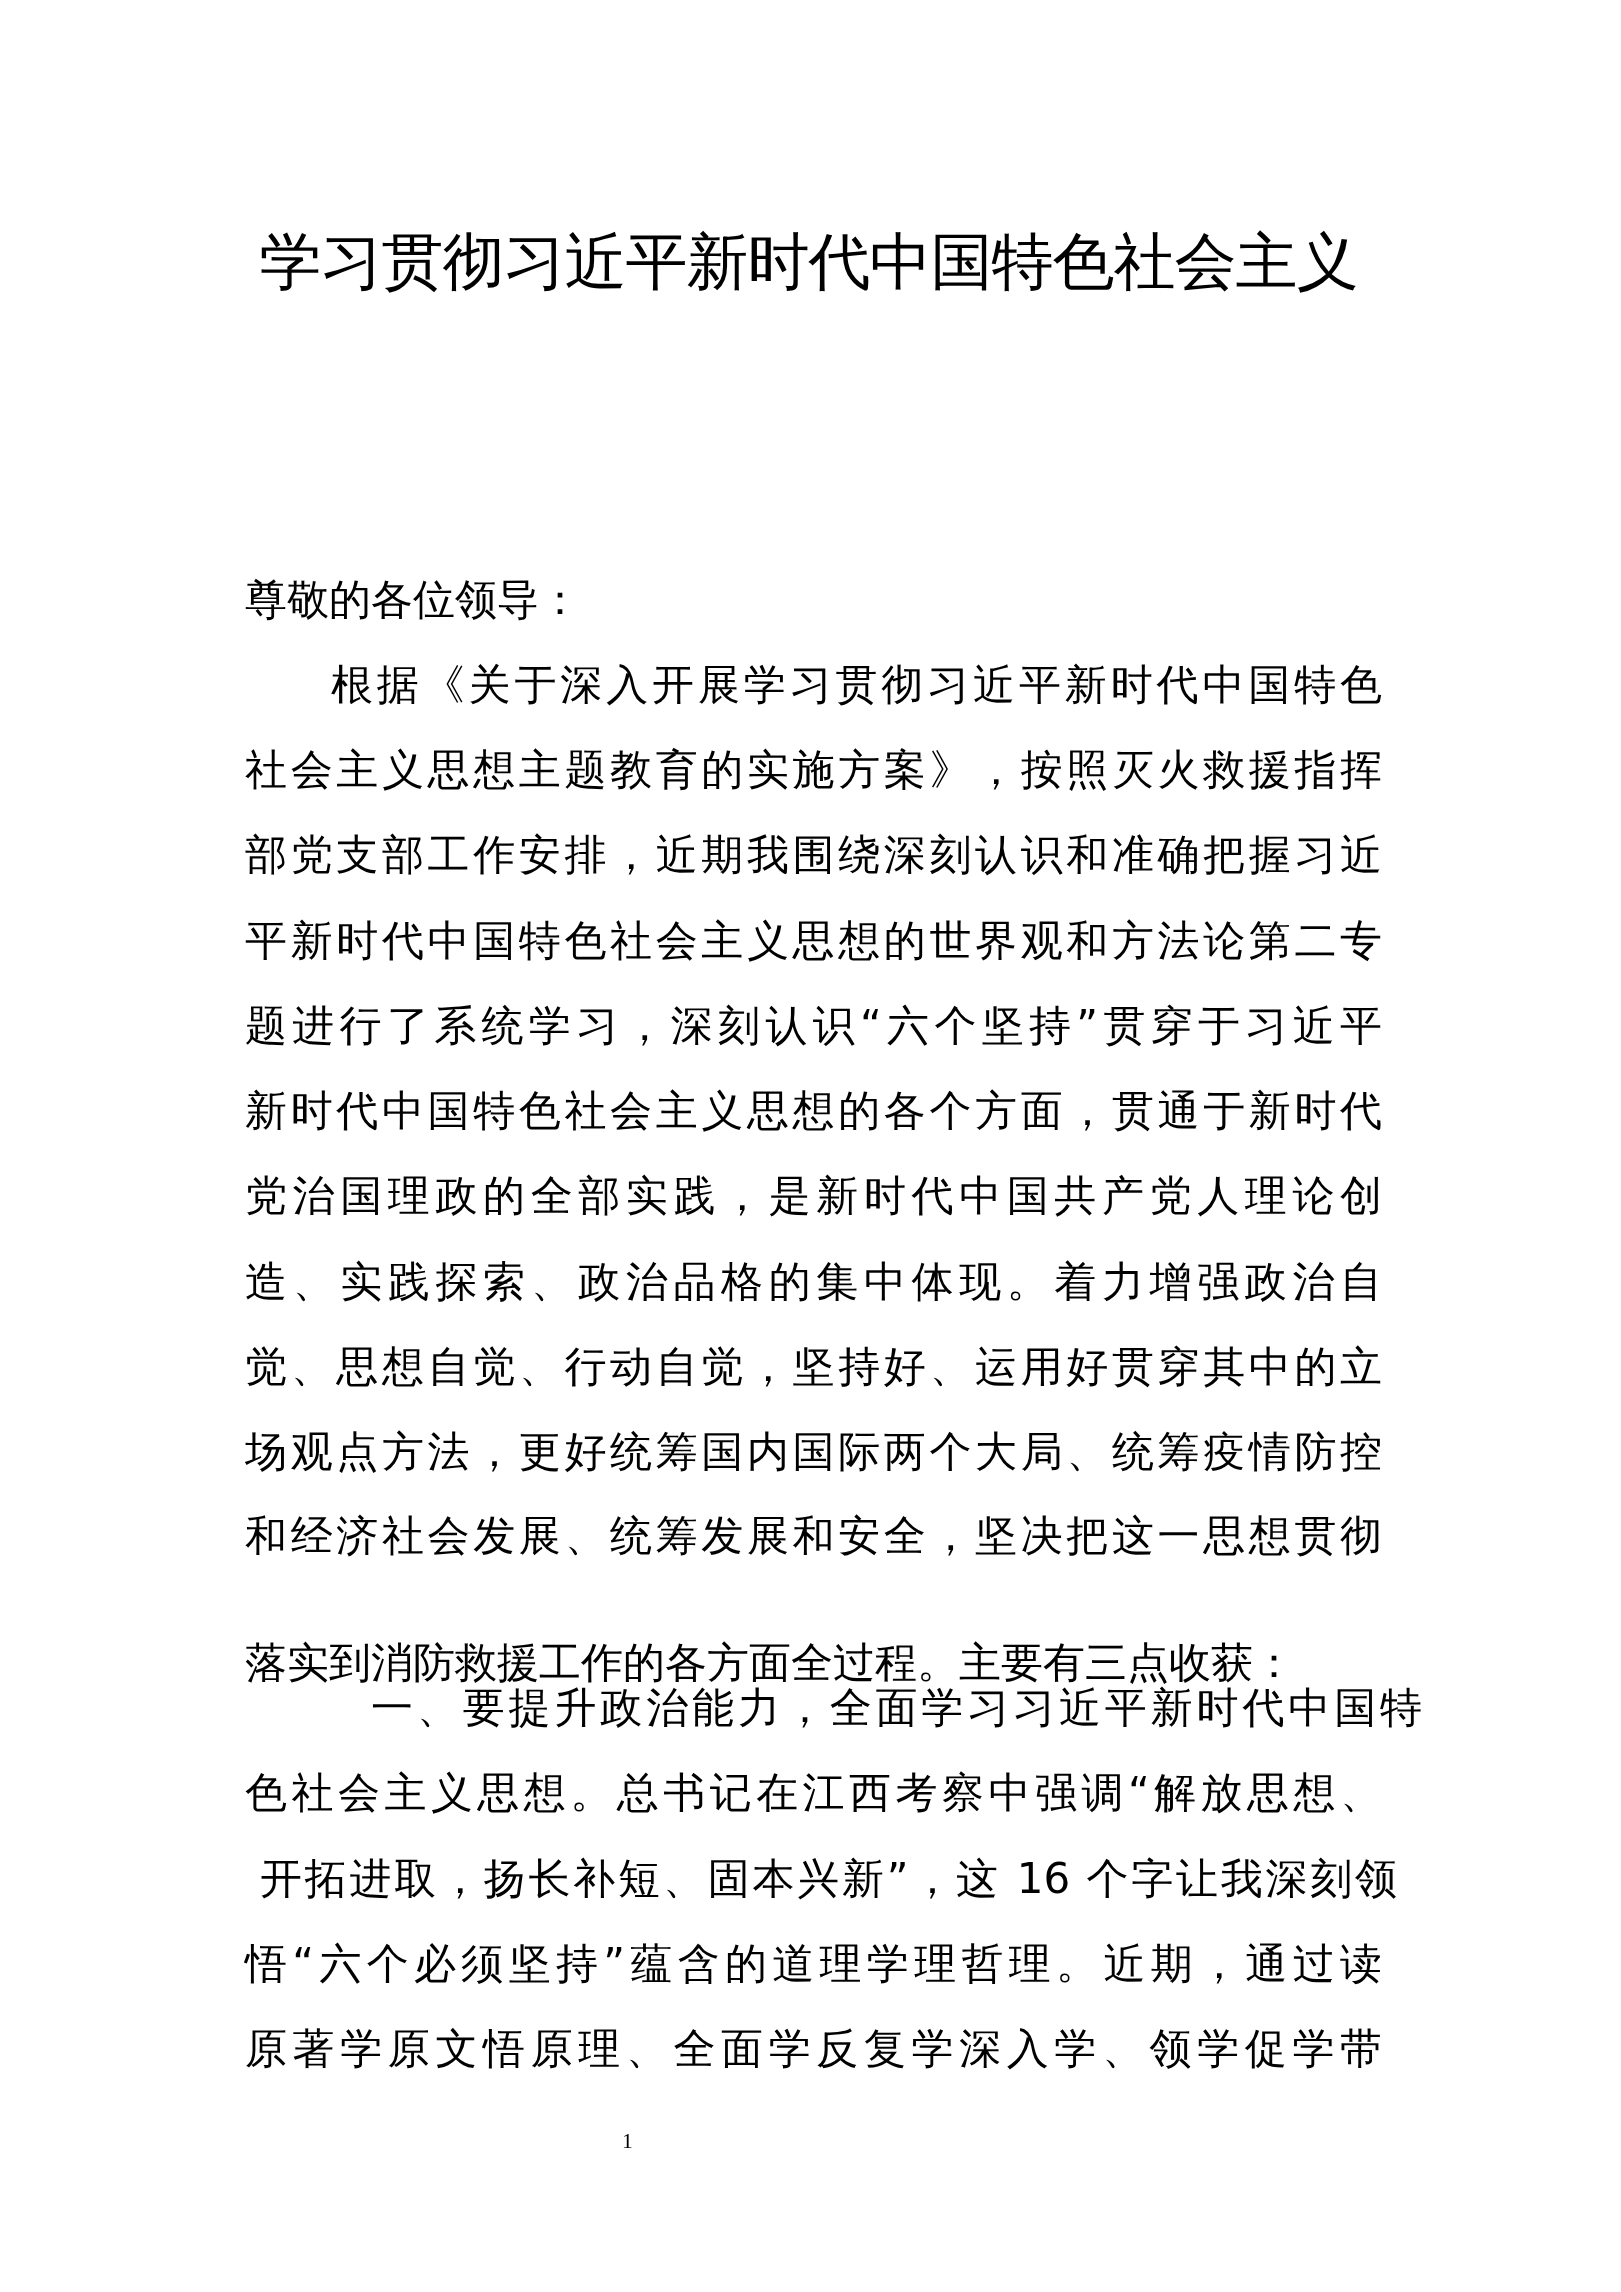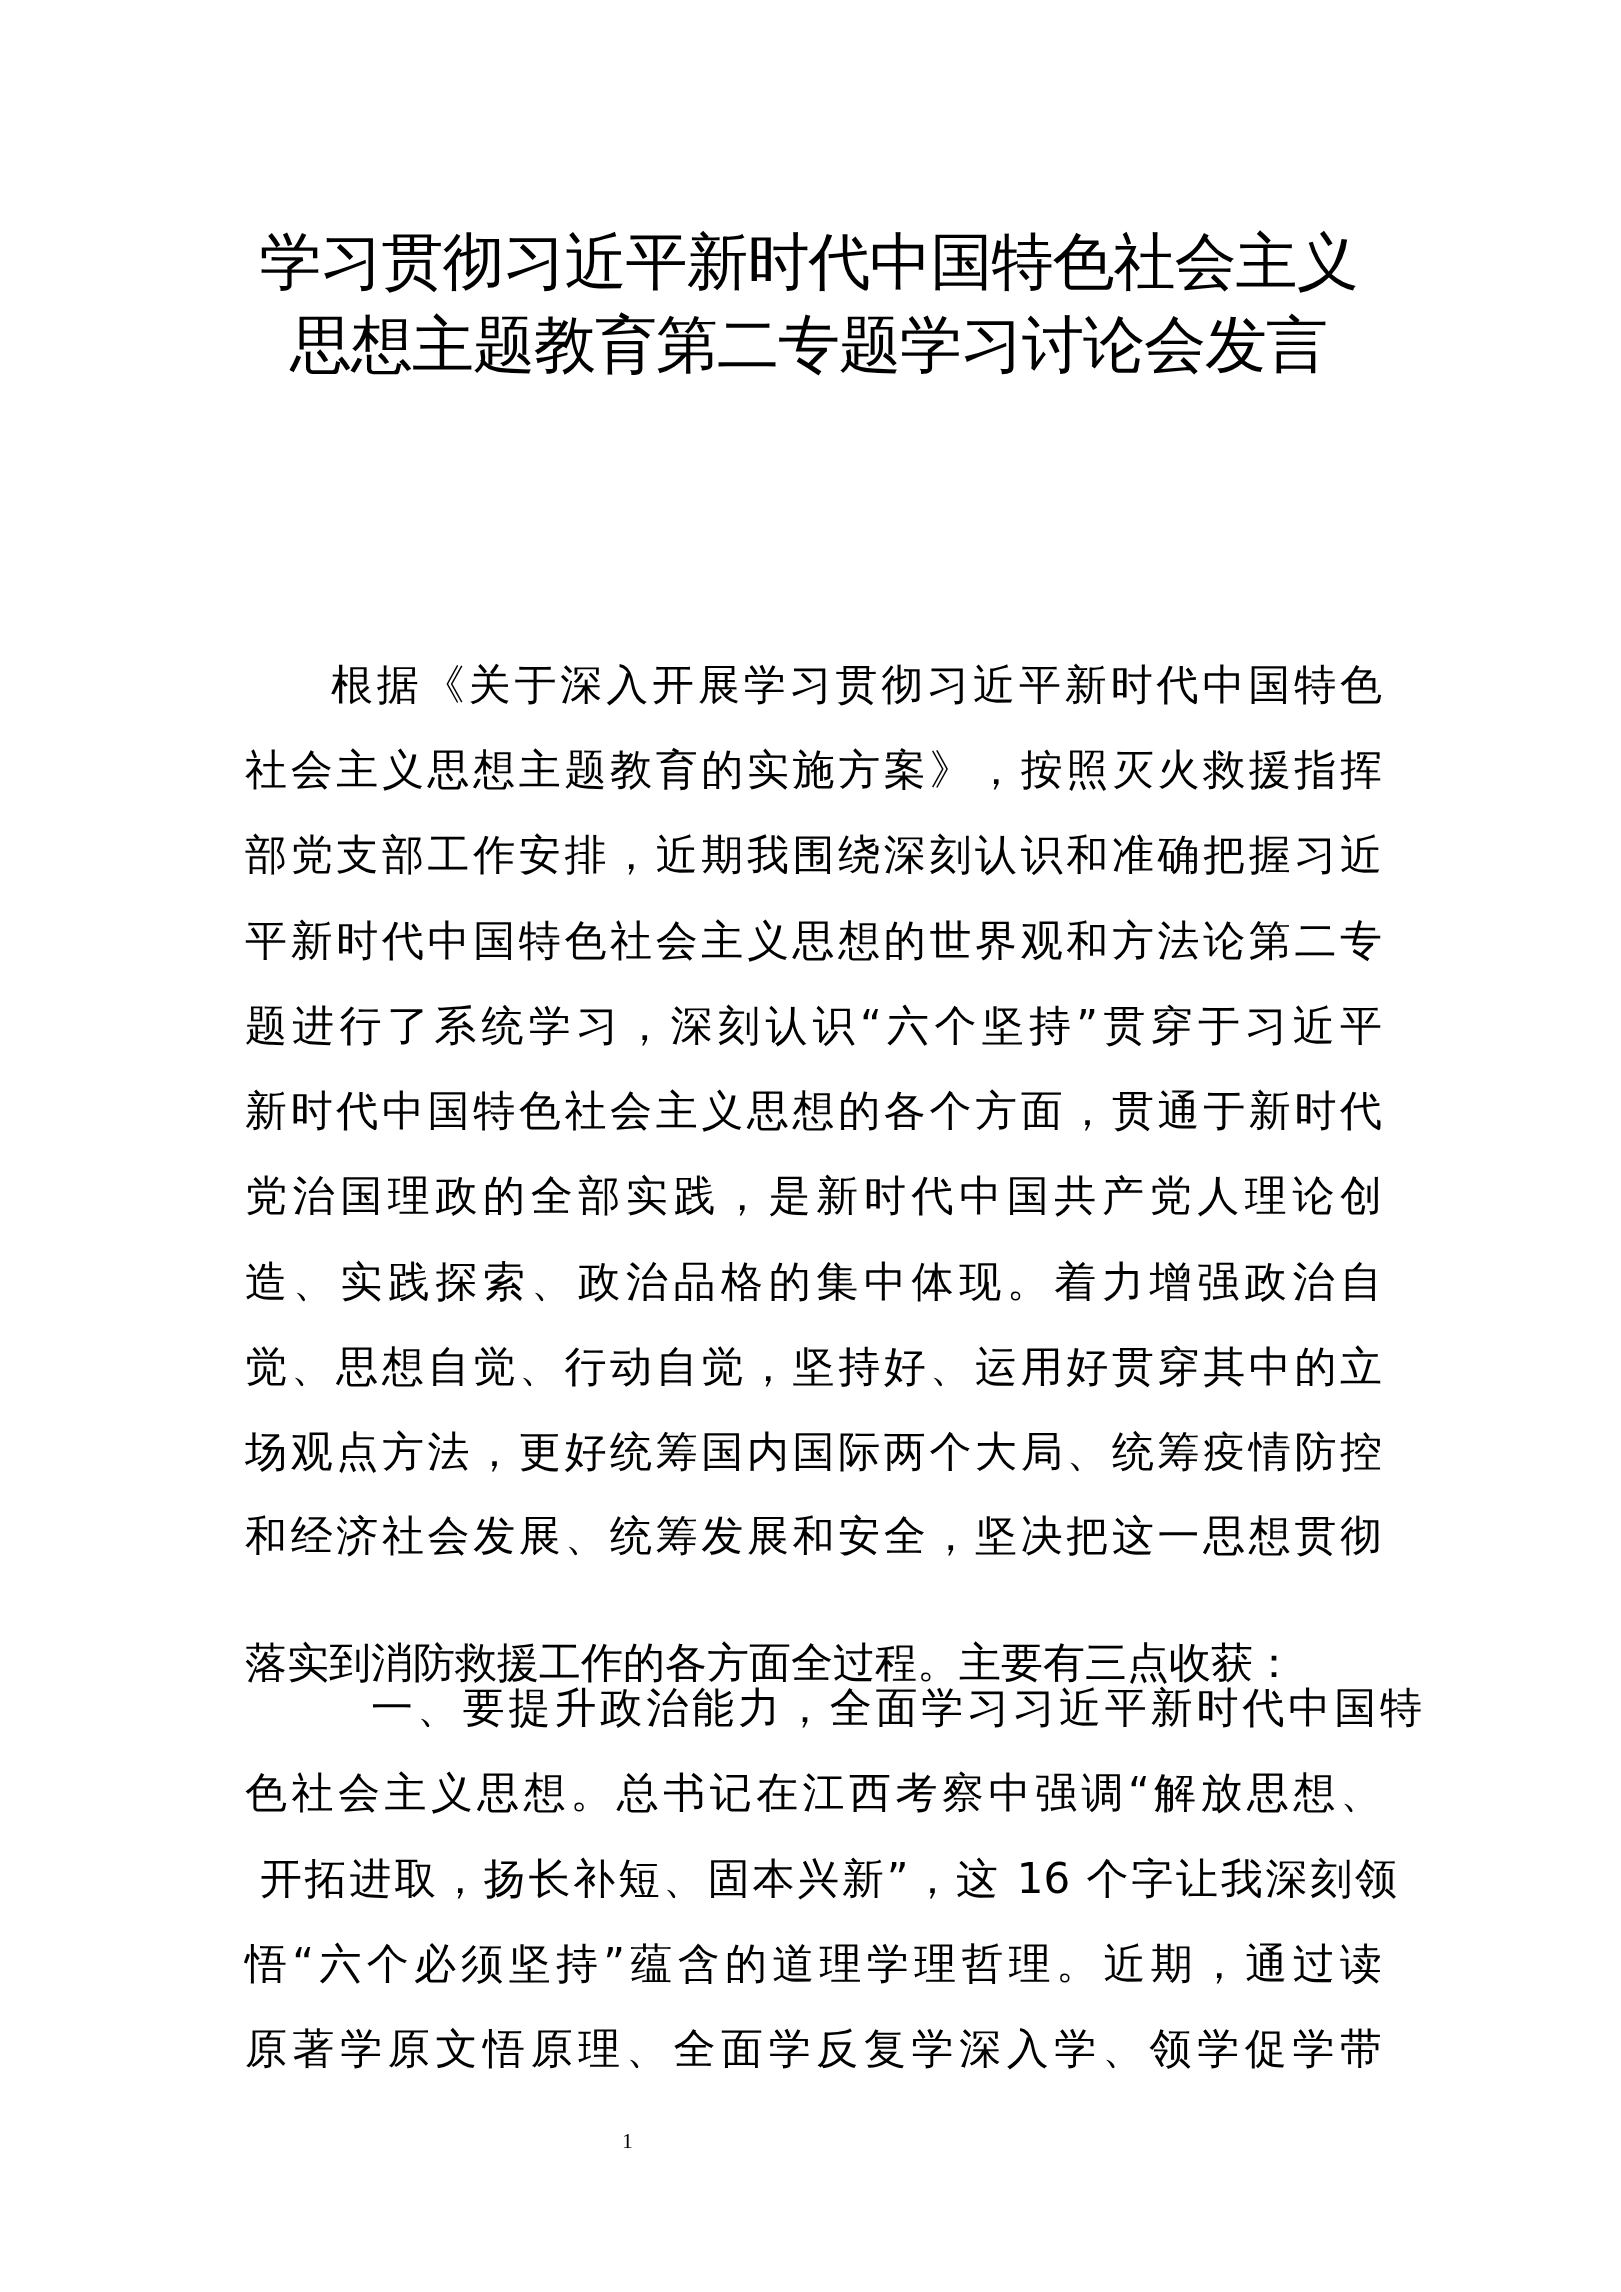--- a/index.html
+++ b/index.html
@@ -75,23 +75,23 @@
       font-size: 21.6px;
       line-height: 29px;
     }
   </style>
 </head>
 <body>
 
 <div class="page">
 
   <div class="title-line" style="top:223px;">学习贯彻习近平新时代中国特色社会主义</div>
-  <div class="title-line" style="top:306px;">思想主题教育第二专题学习讨论会发言</div>
 
 
+  <div class="salutation" style="top:570px;">尊敬的各位领导：</div>
 
   <div>
     <div class="line indent" style="top:655px;">根据《关于深入开展学习贯彻习近平新时代中国特色</div>
     <div class="line" style="top:740px;">社会主义思想主题教育的实施方案》，按照灭火救援指挥</div>
     <div class="line" style="top:825px;">部党支部工作安排，近期我围绕深刻认识和准确把握习近</div>
     <div class="line" style="top:911px;">平新时代中国特色社会主义思想的世界观和方法论第二专</div>
     <div class="line" style="top:996px;">题进行了系统学习，深刻认识“六个坚持”贯穿于习近平</div>
     <div class="line" style="top:1081px;">新时代中国特色社会主义思想的各个方面，贯通于新时代</div>
     <div class="line" style="top:1166px;">党治国理政的全部实践，是新时代中国共产党人理论创</div>
     <div class="line" style="top:1252px;">造、实践探索、政治品格的集中体现。着力增强政治自</div>

